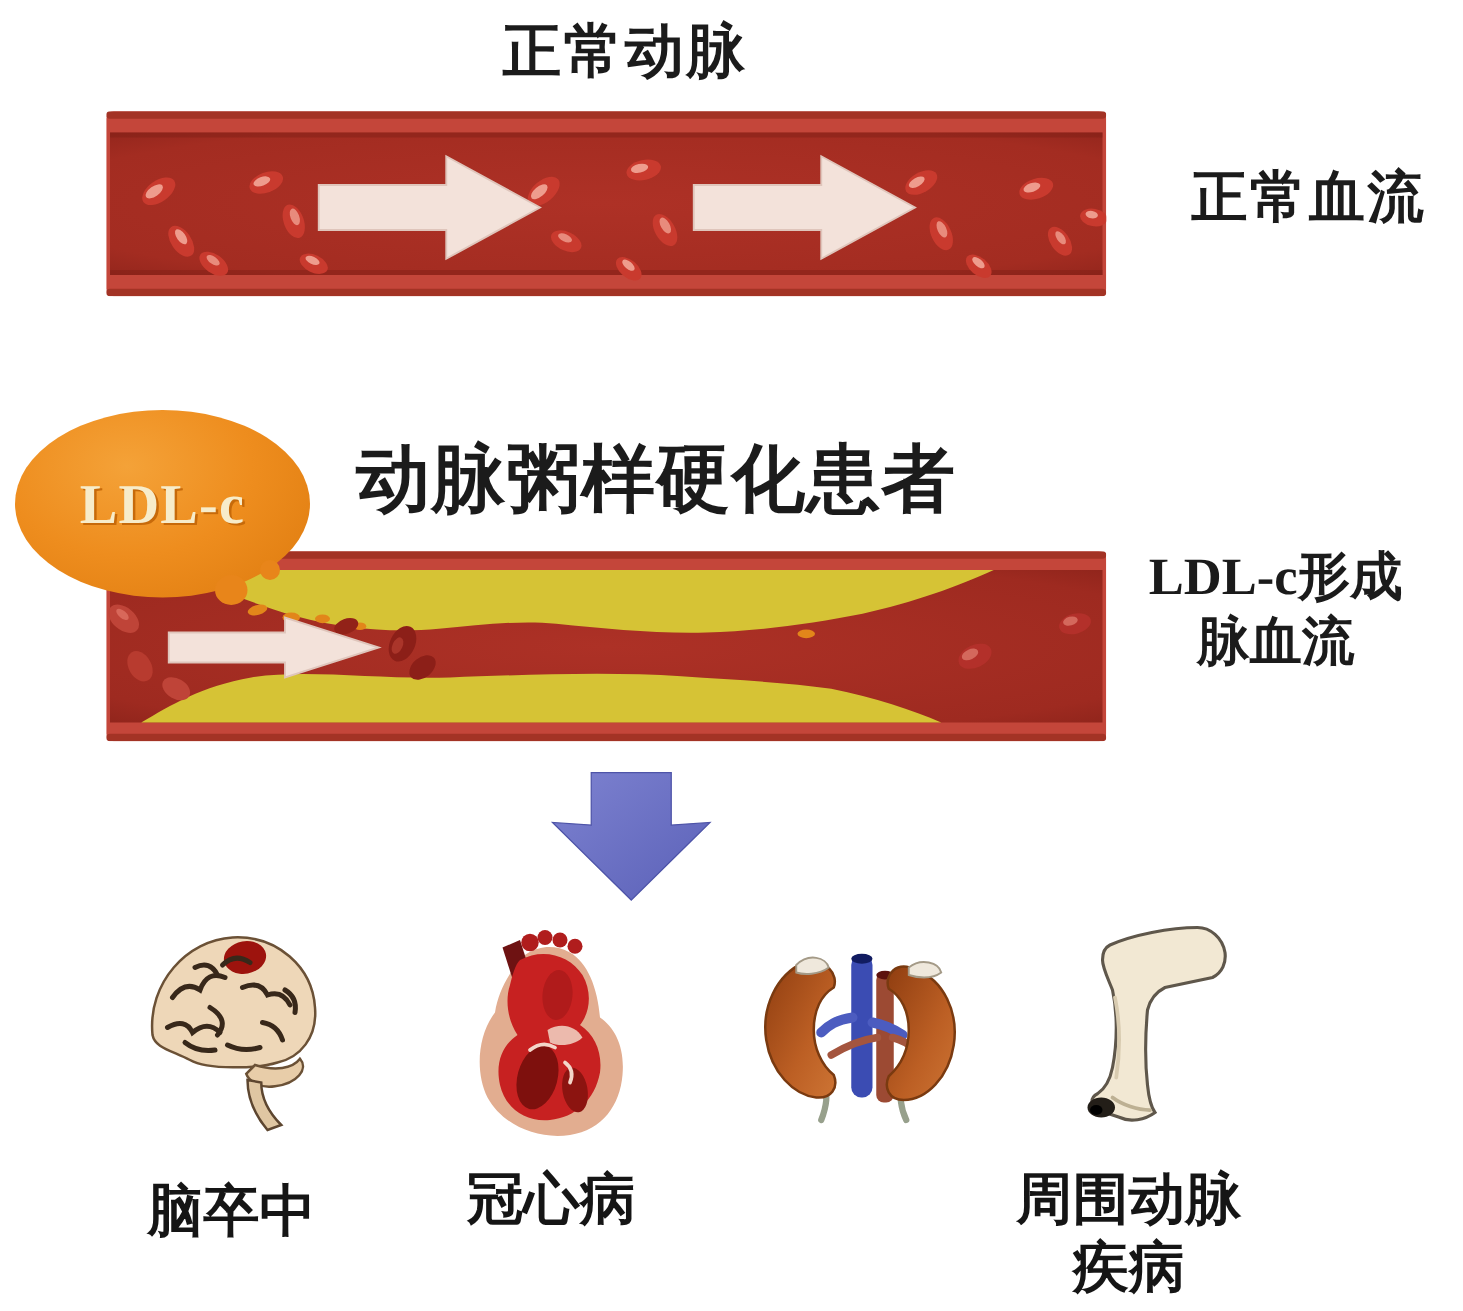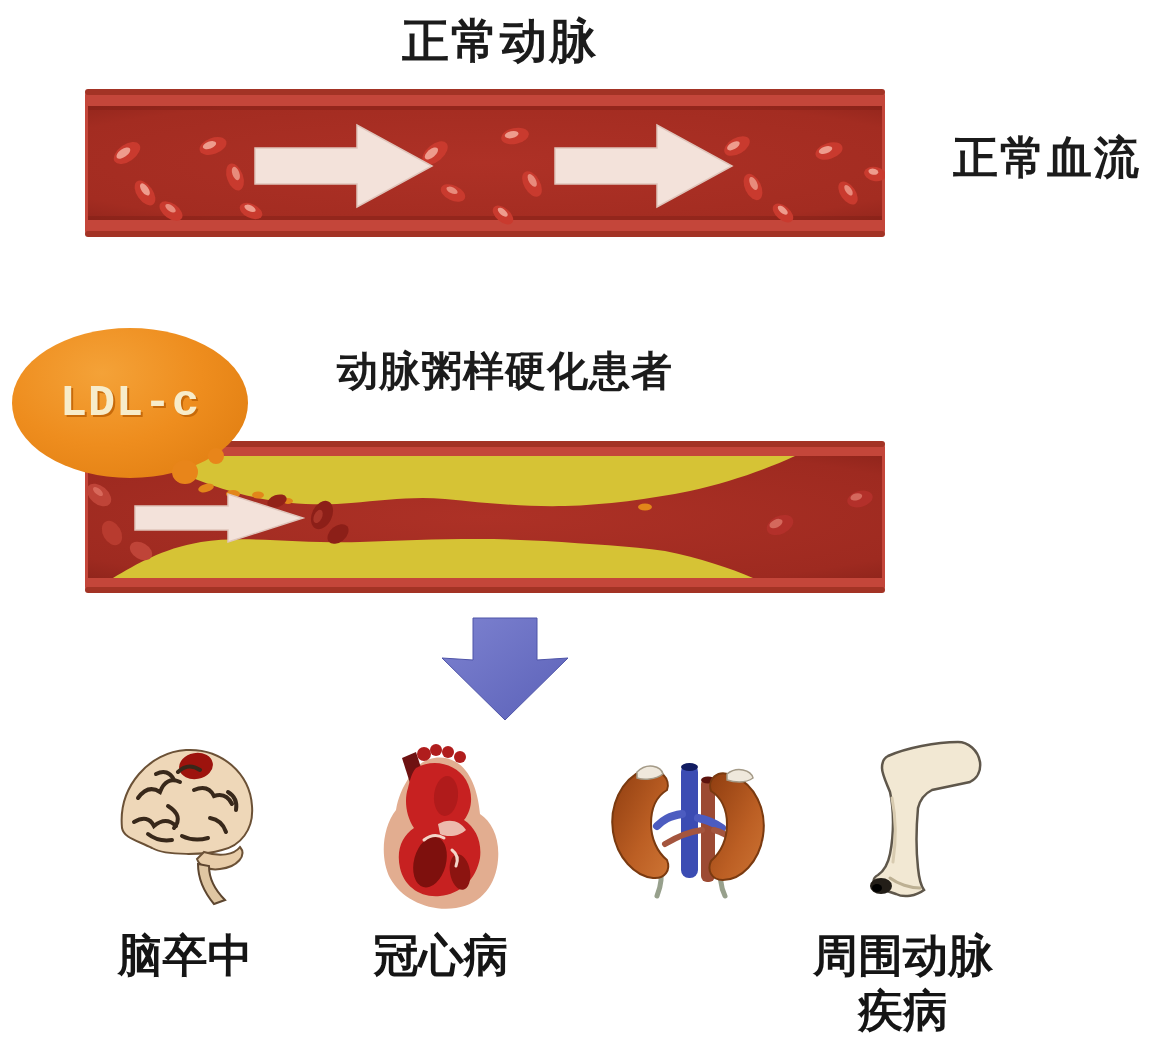--- a/index.html
+++ b/index.html
@@ -1,22 +1,22 @@
 <!DOCTYPE html>
 <html><head>
 <meta charset="utf-8">
 <style>
   html,body{margin:0;padding:0;background:#ffffff;}
   .canvas{
     position:relative;width:1170px;height:1049px;background:#ffffff;overflow:hidden;
-    font-family:Liberation Mono, monospace;color:#1b1b1b;
+    font-family:Liberation Serif, serif;color:#1b1b1b;
   }
   .ttl{position:absolute;font-weight:700;text-align:center;color:#1b1b1b;white-space:nowrap;}
   #title-normal{left:280px;top:10px;width:440px;font-size:47px;letter-spacing:2px;}
-  #title-athero{left:285px;top:344px;width:440px;font-size:41px;letter-spacing:1px;}
+  #title-athero{left:285px;top:344px;width:440px;font-size:59px;letter-spacing:1px;}
   .cap{position:absolute;font-weight:700;text-align:center;color:#1b1b1b;}
   #cap-normal{left:922px;top:128px;width:250px;font-size:45px;letter-spacing:2px;white-space:nowrap;}
   #cap-athero{left:893px;top:436px;width:255px;font-size:42px;line-height:52px;}
   .artery{position:absolute;left:85px;width:800px;}
   #artery-normal{top:89px;height:148px;}
   #artery-athero{top:441px;height:152px;}
   .ldl{
     position:absolute;left:12px;top:328px;width:236px;height:150px;border-radius:50%;
     background:radial-gradient(ellipse at 38% 30%, #f4a238 0%, #ee8d1e 48%, #dd7a0e 100%);
     display:flex;align-items:center;justify-content:center;z-index:5;
@@ -29,21 +29,21 @@
     text-shadow:2px 2px 0 #c76a0a;position:relative;
   }
   .down-arrow{position:absolute;left:440px;top:616px;}
   .organ{position:absolute;}
   #organ-brain{left:108px;top:738px;}
   #organ-heart{left:372px;top:740px;}
   #organ-kidneys{left:603px;top:760px;}
   #organ-leg{left:866px;top:738px;}
   .olabel{position:absolute;top:932px;width:260px;font-size:45px;line-height:55px;
     font-weight:700;text-align:center;color:#151515;}
-  #olabel-0{left:55px;}
+  #olabel-0{left:55px;margin-top:10px;}
   #olabel-1{left:311px;}
   #olabel-2{left:557px;}
   #olabel-3{left:773px;}
 </style>
 </head>
 <body>
 
 <div class="canvas">
 
   <div class="ttl" id="title-normal">正常动脉</div>
@@ -205,20 +205,22 @@
     </svg>
   </div>
 
   <div class="ldl">
     <div class="drip drip-a"></div>
     <div class="drip drip-b"></div>
     <span>LDL-c</span>
   </div>
 
   <div class="cap" id="cap-athero">
+    <div>LDL-c形成</div>
+    <div>脉血流</div>
   </div>
 
   <svg class="down-arrow" width="130" height="108" viewBox="0 0 130 108">
     <defs>
       <linearGradient id="dag" x1="0" y1="0" x2="1" y2="1">
         <stop offset="0%" stop-color="#7d82d0"></stop>
           <stop offset="100%" stop-color="#5b61b8"></stop>
       </linearGradient>
     </defs>
     <polygon points="33,2 97,2 97,44 128,42 65,104 2,42 33,44" fill="url(#dag)" stroke="#4e54a8" stroke-width="1"></polygon>

